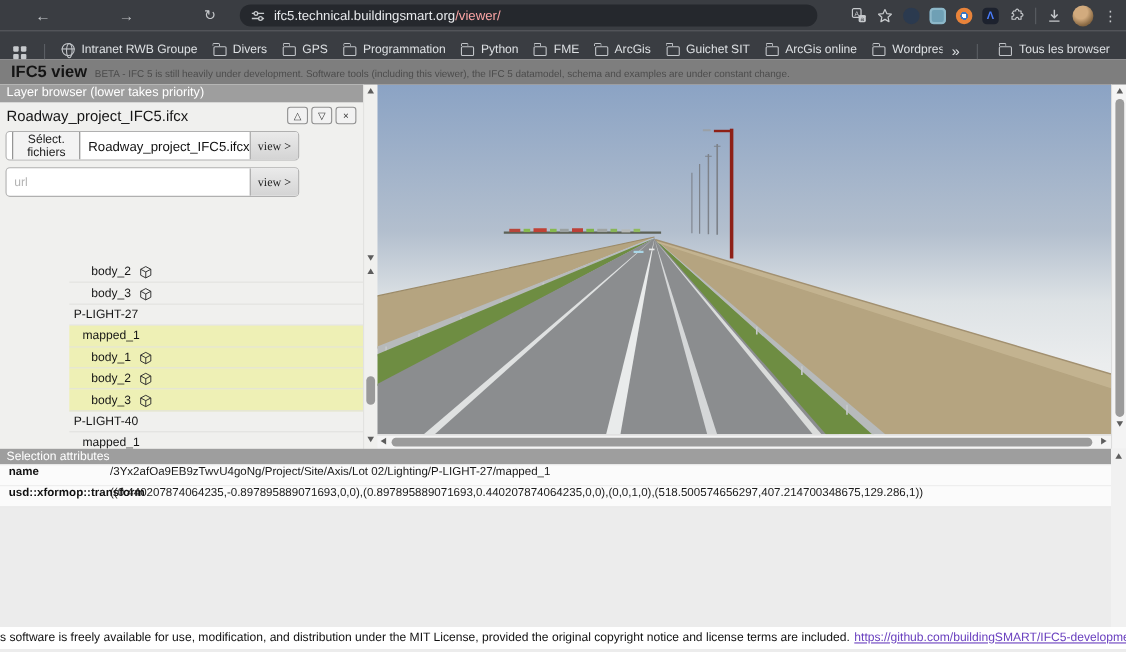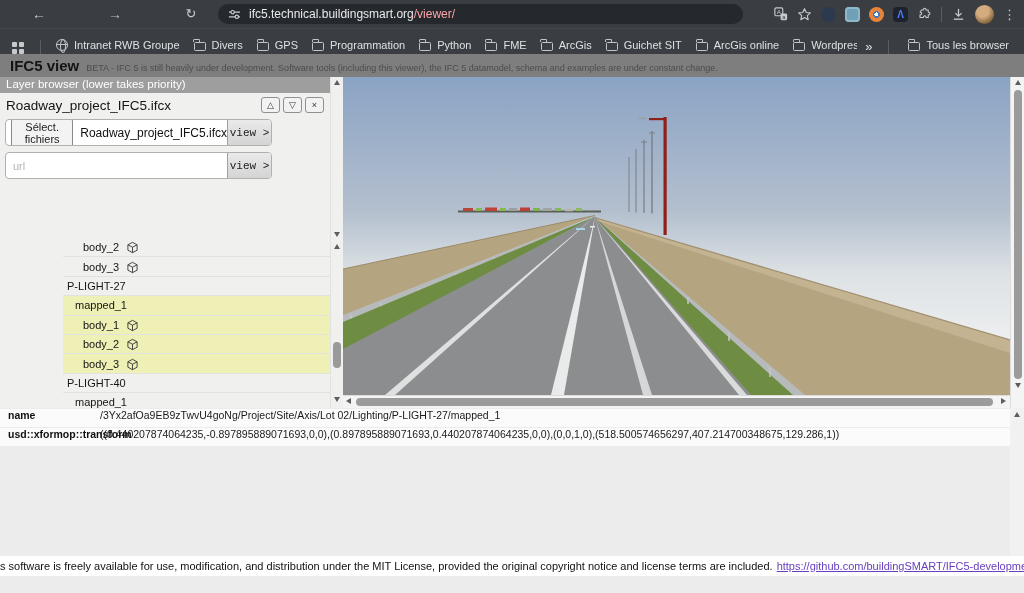--- a/index.html
+++ b/index.html
@@ -57,21 +57,21 @@
 .title-row{height:24px;display:flex;align-items:center;padding:0 6px}
 .layer-title{font-size:13.5px;color:#141414;flex:1}
 .mini-btn{height:16px;min-width:19px;border:1px solid #909090;border-radius:3px;background:#f2f2f2;font-size:9px;color:#333;margin-left:3px;font-family:"Liberation Sans",sans-serif}
 .io-box{width:267px;height:27px;margin:2px 0 0 5px;background:#fff;border:1px solid #b0b0b0;border-radius:4px;display:flex;align-items:stretch;overflow:hidden}
 .io-box + .io-box{margin-top:6px}
 .io-main{flex:1;display:flex;align-items:center;padding-left:5px;gap:7px;overflow:hidden}
 .file-btn{border:1px solid #8a8a8a;border-radius:3px;background:#f3f3f3;font-size:11px;padding:2px 7px;color:#222;font-family:"Liberation Sans",sans-serif}
 .file-name{font-size:12px;color:#111;white-space:nowrap}
 .url-input{border:none;outline:none;font-size:11px;color:#333;width:100%;padding-left:2px;font-family:"Liberation Sans",sans-serif;background:transparent}
 .url-input::placeholder{color:#b3b3b3}
-.view-btn{width:44px;border:none;border-left:1px solid #a0a0a0;background:linear-gradient(#eaeaea,#d4d4d4);font-size:11px;color:#222;font-family:Liberation Mono, monospace}
+.view-btn{width:44px;border:none;border-left:1px solid #a0a0a0;background:linear-gradient(#eaeaea,#d4d4d4);font-size:11px;color:#222;font-family:Liberation Serif, serif}
 .tree{position:absolute;left:63px;top:145px;width:267px}
 .trow{height:19.4px;display:flex;align-items:center;gap:7px;border-bottom:1px solid #e2e2df;font-size:11px;color:#151515}
 .trow.sel{background:var(--highlight)}
 .cube{flex:none;margin-top:1px}
 
 
 .lp-scroll{width:13px;background:#f0f0ee;position:relative;flex:none;border-left:1px solid #e2e2e0}
 .arr{position:absolute;left:3px;width:0;height:0}
 .arr-up{border-left:3.5px solid transparent;border-right:3.5px solid transparent;border-bottom:5px solid #5d5d5d}
 .arr-dn{border-left:3.5px solid transparent;border-right:3.5px solid transparent;border-top:5px solid #5d5d5d}
@@ -410,20 +410,21 @@
     </div>
 
     <div class="vscroll">
       <span class="arr arr-up vs-up"></span>
       <span class="v-thumb"></span>
       <span class="arr arr-dn vs-dn"></span>
     </div>
   </div>
 
   <div class="bottom-wrap">
+    <div class="sel-hdr">Selection attributes</div>
     <div class="attr-area">
   <div class="attr-row">
     <span class="attr-key">name</span>
     <span class="attr-val">/3Yx2afOa9EB9zTwvU4goNg/Project/Site/Axis/Lot 02/Lighting/P-LIGHT-27/mapped_1</span>
   </div>
 
   <div class="attr-row">
     <span class="attr-key">usd::xformop::transform</span>
     <span class="attr-val">((0.440207874064235,-0.897895889071693,0,0),(0.897895889071693,0.440207874064235,0,0),(0,0,1,0),(518.500574656297,407.214700348675,129.286,1))</span>
   </div>

